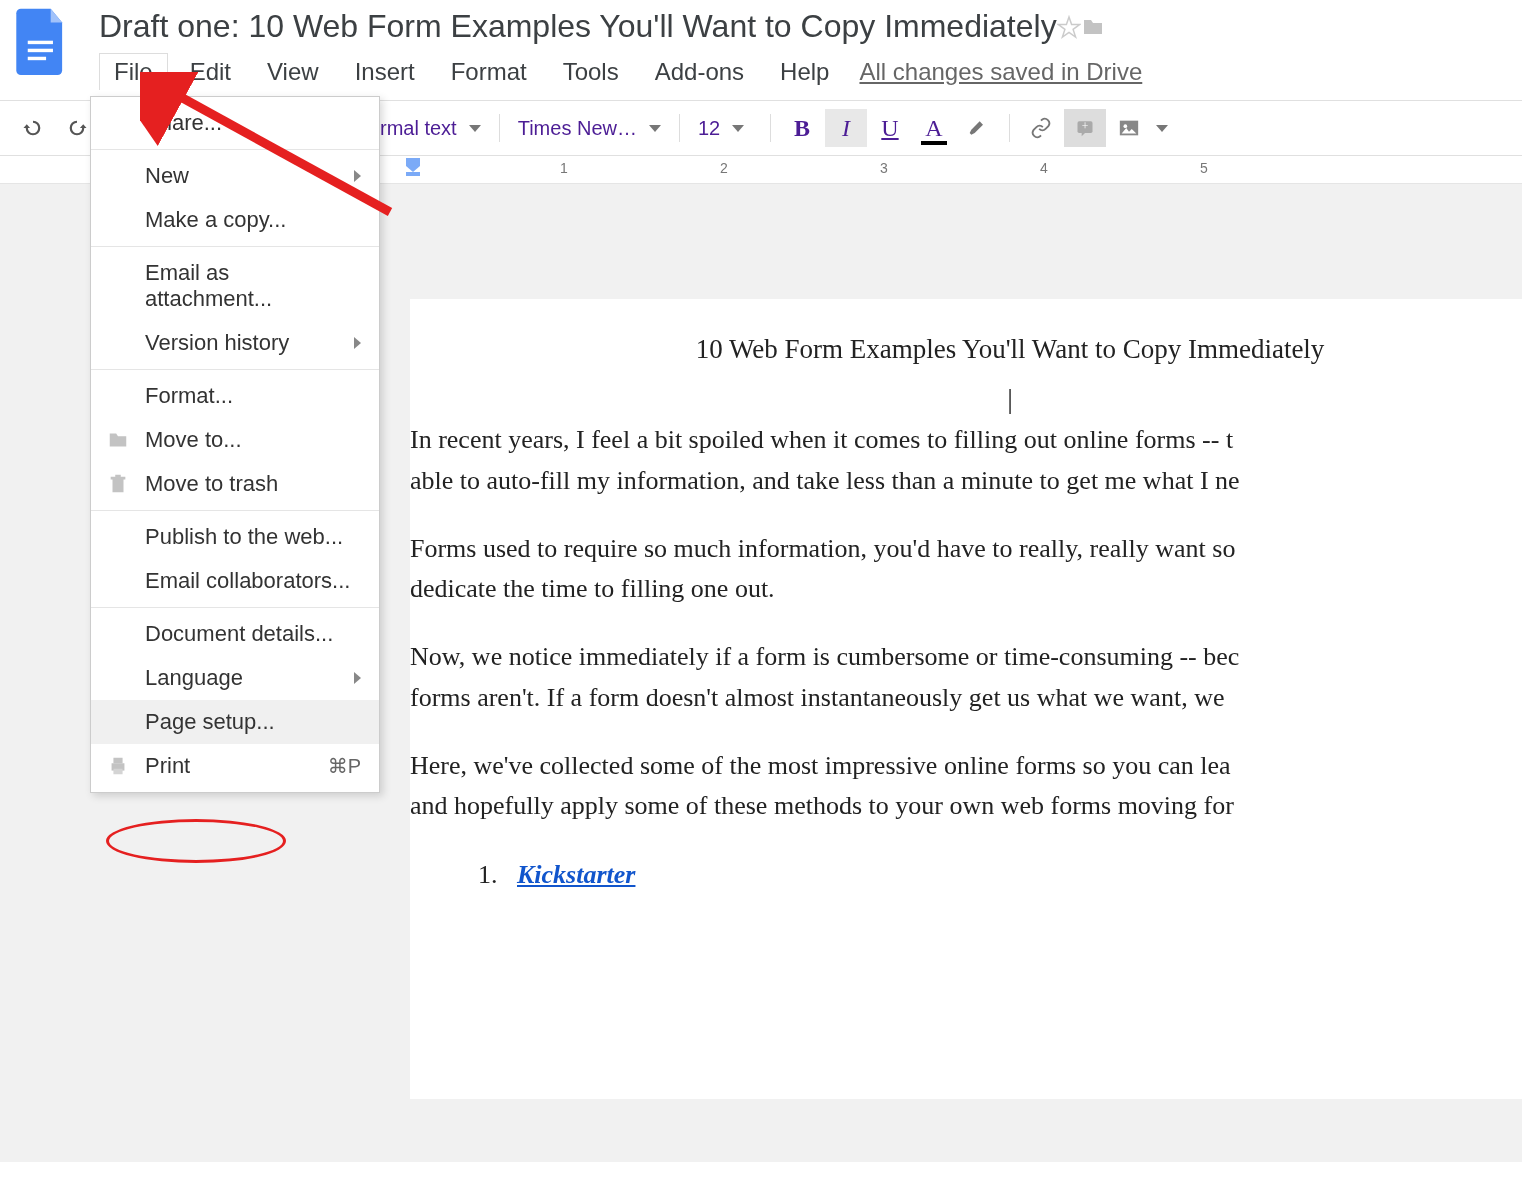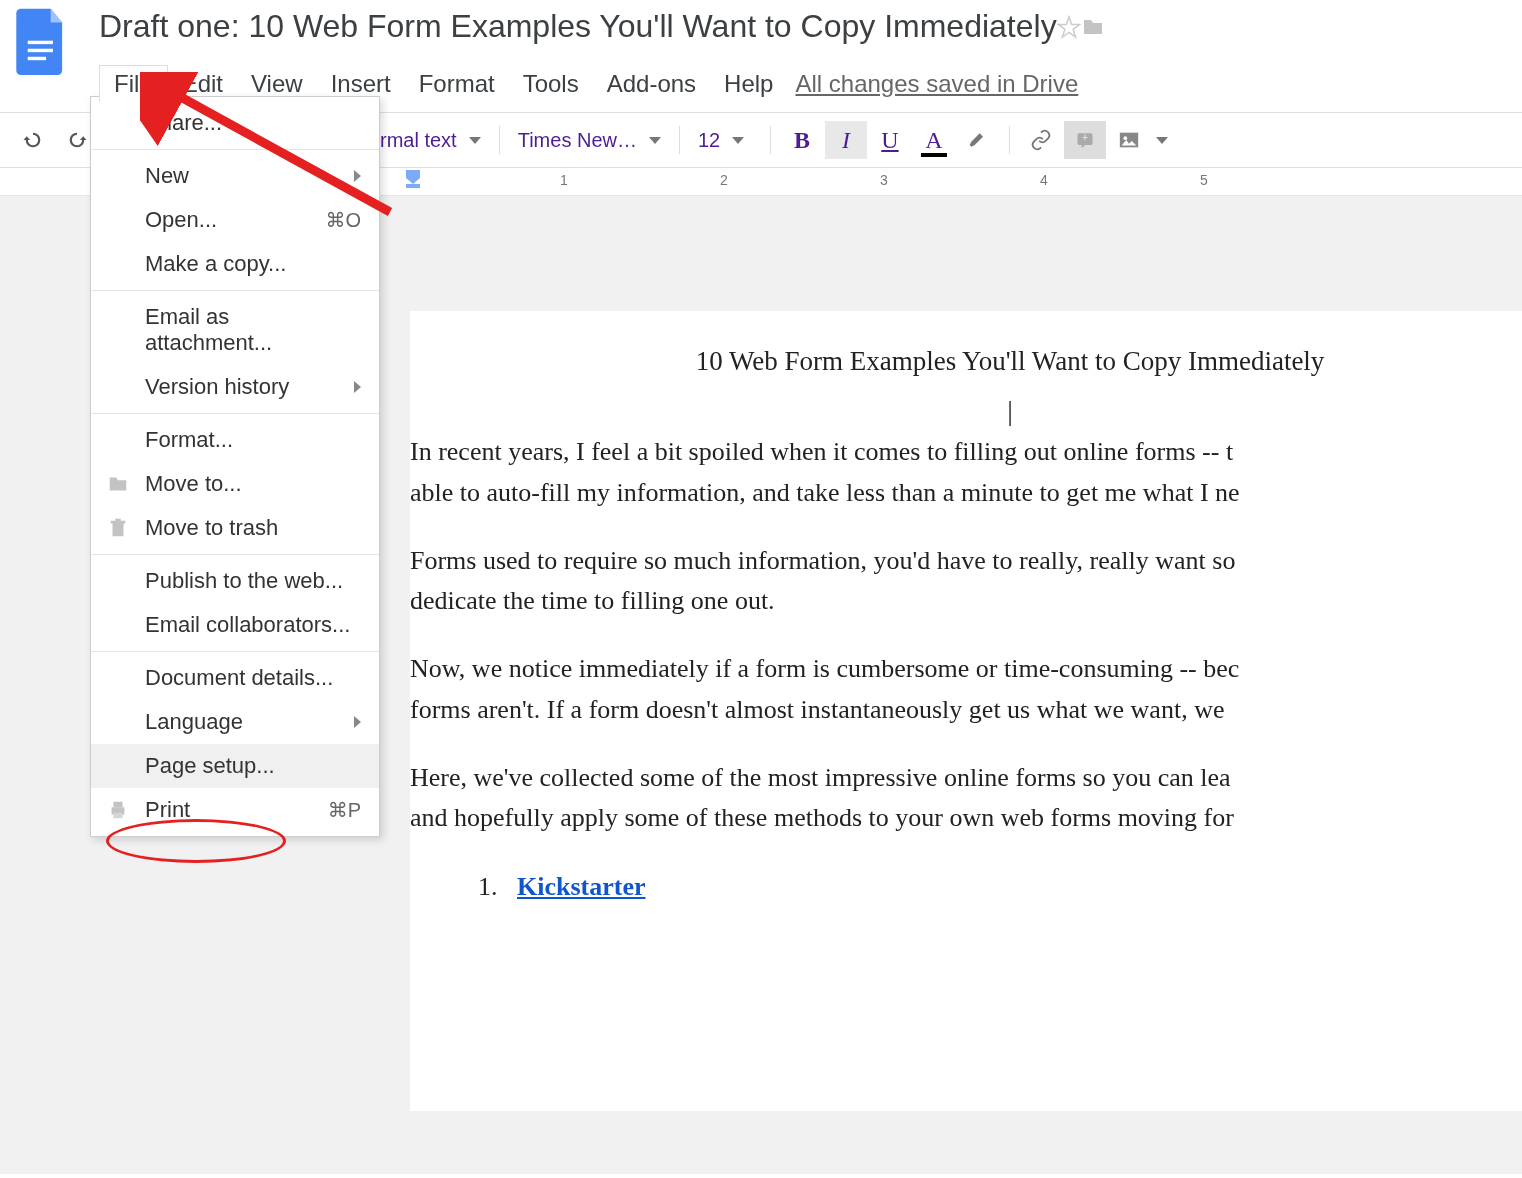--- a/index.html
+++ b/index.html
@@ -22,34 +22,35 @@
       width: 55px;
       height: 70px;
       margin-right: 30px;
       flex-shrink: 0;
     }
     .docs-icon svg { width: 100%; height: 100%; }
     .header-content { flex: 1; }
     .doc-title-row {
       display: flex;
       align-items: center;
-      margin-bottom: 20px;
+      margin-bottom: 8px;
     }
     .doc-title {
       font-size: 32px;
       color: #3c4043;
       font-weight: 400;
     }
     .star-icon, .folder-icon {
       width: 24px;
       height: 24px;
       opacity: 0.5;
     }
     .menubar {
       display: flex;
+      gap: 8px;
       align-items: center;
       font-size: 24px;
       color: #3c4043;
       padding-bottom: 10px;
     }
     .menubar-item {
       padding: 4px 14px;
       cursor: pointer;
     }
     .menubar-item.active {
@@ -170,20 +171,21 @@
       font-size: 28px;
     }
     .body-text p {
       margin-bottom: 28px;
     }
     .italic-word { }
     .link-item {
       color: #1155cc;
       text-decoration: underline;
       font-weight: bold;
+      font-style: italic;
     }
     .list-item {
       margin-left: 68px;
       font-size: 26px;
     }
     
     .file-menu {
       position: absolute;
       top: 96px;
       left: 90px;
@@ -395,24 +397,20 @@
 <div class="file-menu">
   <div class="menu-item">
     <span>Share...</span>
   </div>
   <div class="menu-sep"></div>
   <div class="menu-item">
     <span>New</span>
     <span class="menu-arrow"></span>
   </div>
   <div class="menu-item">
-    <span>Open...</span>
-    <span class="menu-shortcut">⌘O</span>
-  </div>
-  <div class="menu-item">
     <span>Make a copy...</span>
   </div>
   <div class="menu-sep"></div>
   <div class="menu-item">
     <span>Email as attachment...</span>
   </div>
   <div class="menu-item">
     <span>Version history</span>
     <span class="menu-arrow"></span>
   </div>

